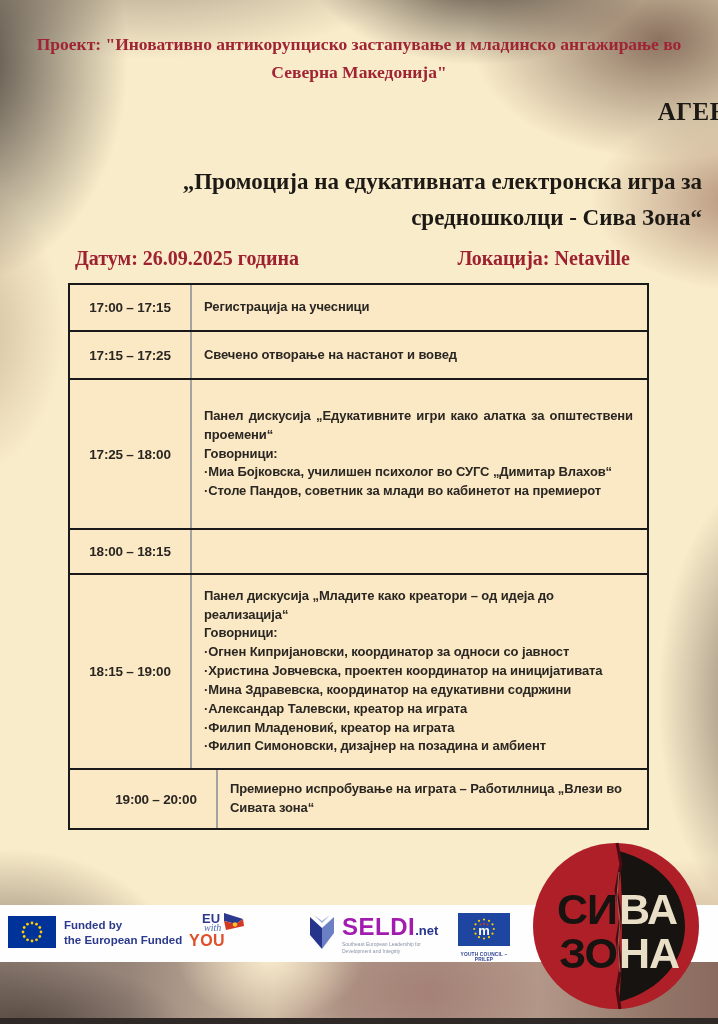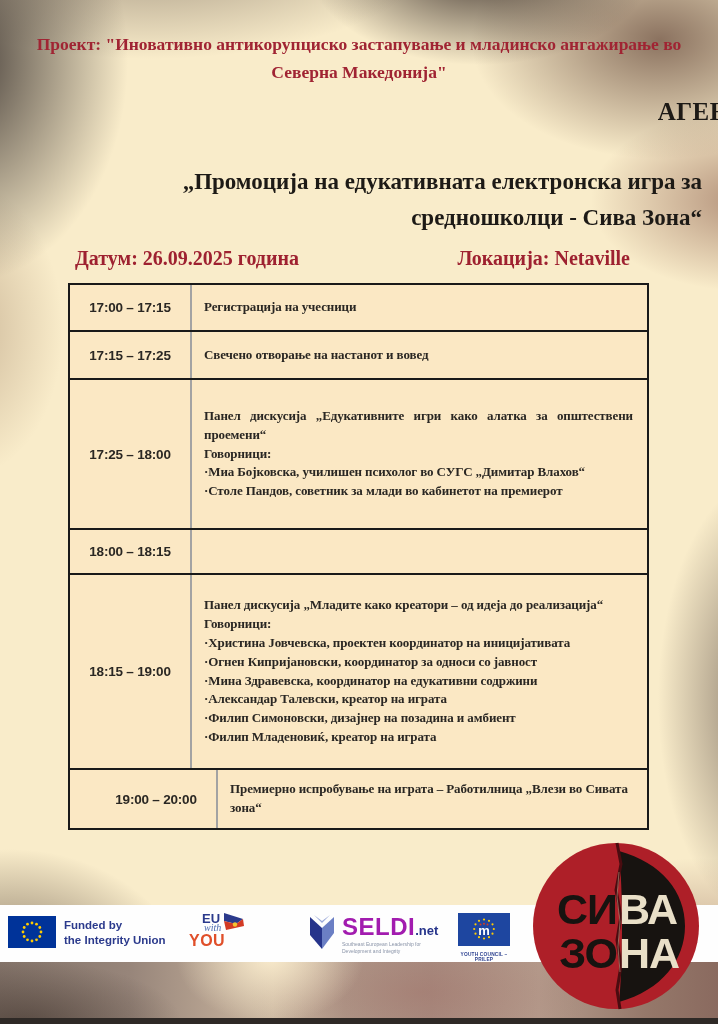--- a/index.html
+++ b/index.html
@@ -40,21 +40,21 @@
   }
   .t-row{display:flex;border-bottom:2px solid #191919;}
   .t-row:last-child{border-bottom:none;}
   .t-time{
     width:120px;flex:0 0 120px;border-right:2px solid #a3a3a3;
     display:flex;align-items:center;justify-content:center;
     font-size:13.5px;font-weight:bold;white-space:nowrap;letter-spacing:-0.2px;
   }
   .t-desc{
     flex:1;padding:6px 14px 6px 12px;display:flex;flex-direction:column;justify-content:center;
-    font-size:13px;font-weight:bold;line-height:1.45;letter-spacing:-0.1px;font-family:Liberation Serif, serif;
+    font-size:13px;font-weight:bold;line-height:1.45;letter-spacing:-0.1px;
   }
   .t-desc p{margin:0;}
   .t-desc p.just{text-align:justify;}
   .r1{min-height:45px;} .r2{min-height:46px;} .r3{min-height:148px;}
   .r4{min-height:43px;} .r5{min-height:193px;} .r6{min-height:58px;padding-left:26px;}
   .footer-strip{
     position:absolute;left:0;top:905px;width:718px;height:57px;background:#fefefe;z-index:2;
     font-family:"Liberation Sans","DejaVu Sans",sans-serif;
   }
   .eu-funding{position:absolute;left:8px;top:11px;display:flex;align-items:flex-end;}
@@ -125,26 +125,26 @@
       </div>
     </div>
     <div class="t-row r4">
       <div class="t-time">18:00 – 18:15</div>
     </div>
     <div class="t-row r5">
       <div class="t-time">18:15 – 19:00</div>
       <div class="t-desc">
         <p>Панел дискусија „Младите како креатори – од идеја до реализација“</p>
         <p>Говорници:</p>
+        <p>·Огнен Кипријановски, координатор за односи со јавност</p>
         <p>·Христина Јовчевска, проектен координатор на иницијативата</p>
-        <p>·Огнен Кипријановски, координатор за односи со јавност</p>
         <p>·Мина Здравевска, координатор на едукативни содржини</p>
         <p>·Александар Талевски, креатор на играта</p>
+        <p>·Филип Младеновиќ, креатор на играта</p>
         <p>·Филип Симоновски, дизајнер на позадина и амбиент</p>
-        <p>·Филип Младеновиќ, креатор на играта</p>
       </div>
     </div>
     <div class="t-row r6">
       <div class="t-time">19:00 – 20:00</div>
       <div class="t-desc">
         <p>Премиерно испробување на играта – Работилница „Влези во Сивата зона“</p>
       </div>
     </div>
   </div>
 
@@ -166,21 +166,21 @@
           <circle cx="24" cy="25" r="1.4"></circle>
             <circle cx="19.5" cy="23.8" r="1.4"></circle>
           <circle cx="16.2" cy="20.5" r="1.4"></circle>
             <circle cx="15" cy="16" r="1.4"></circle>
           <circle cx="16.2" cy="11.5" r="1.4"></circle>
             <circle cx="19.5" cy="8.2" r="1.4"></circle>
         </g>
       </svg>
       <div class="eu-funding-text">
         <div>Funded by</div>
-        <div>the Integrity Union</div>
+        <div>the European Funded</div>
       </div>
     </div>
 
     <div class="eu-with-you">
       <span class="ewy-eu">EU</span>
       <svg class="ewy-flag" width="22" height="20" viewBox="0 0 22 20">
         <path d="M1 1 L20 7 L13 12 L1 9 Z" fill="#2b3a8c"></path>
         <path d="M1 9 L13 12 L20 7 L21 14 L3 18 Z" fill="#d33a24"></path>
         <circle cx="12" cy="12.5" r="2.2" fill="#f4c431"></circle>
       </svg>

